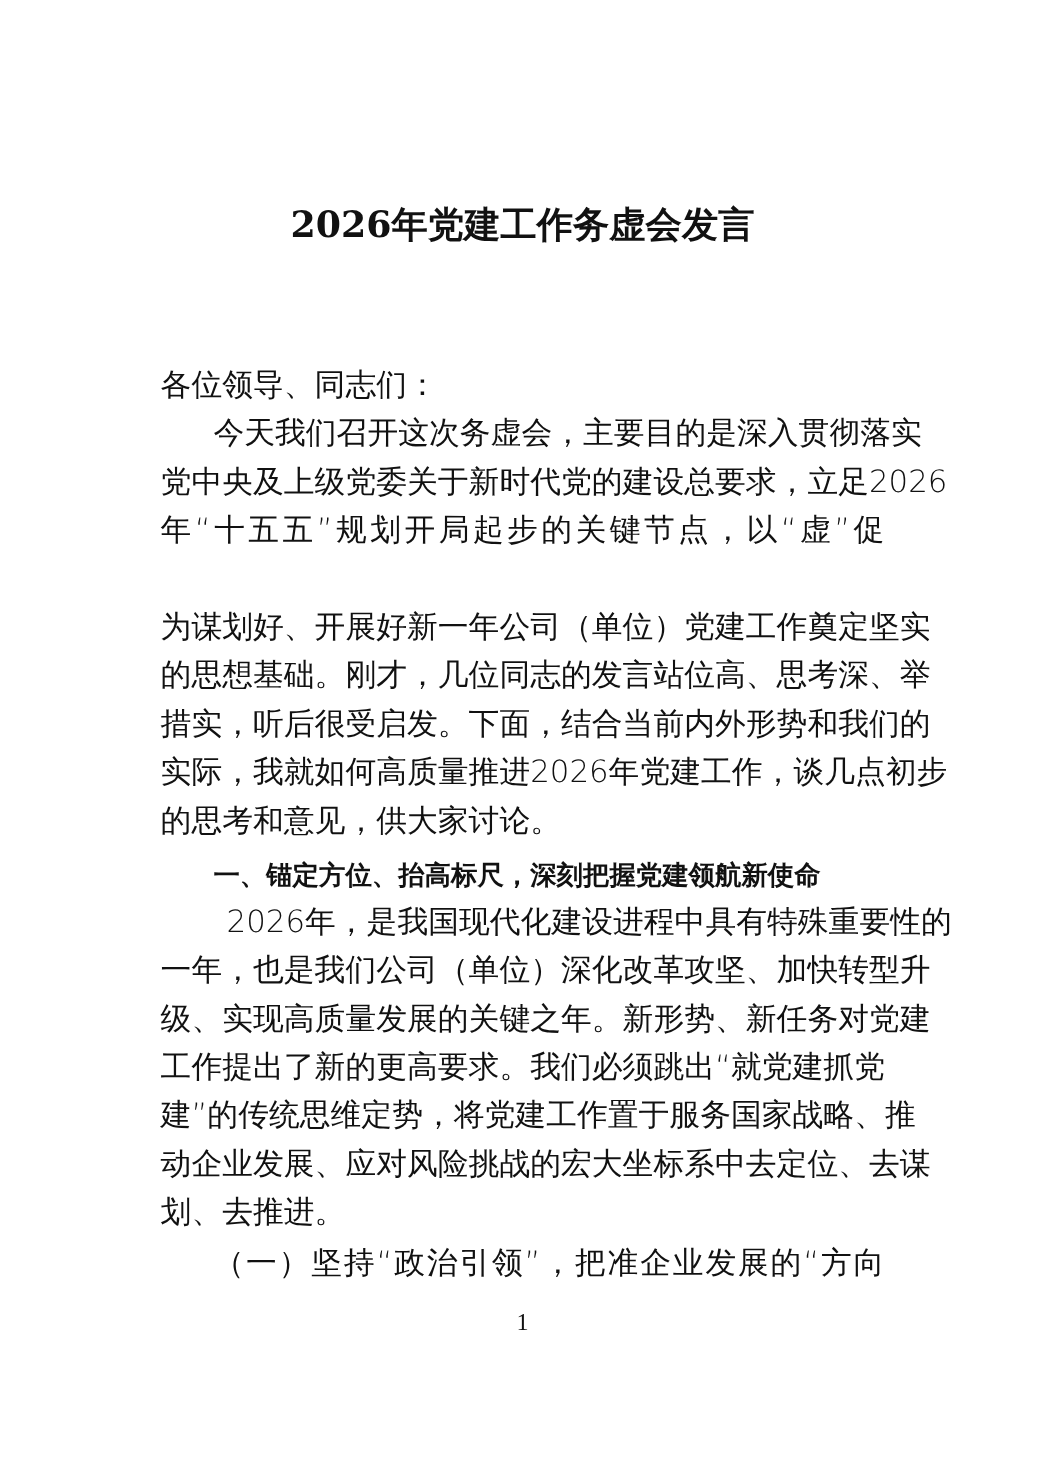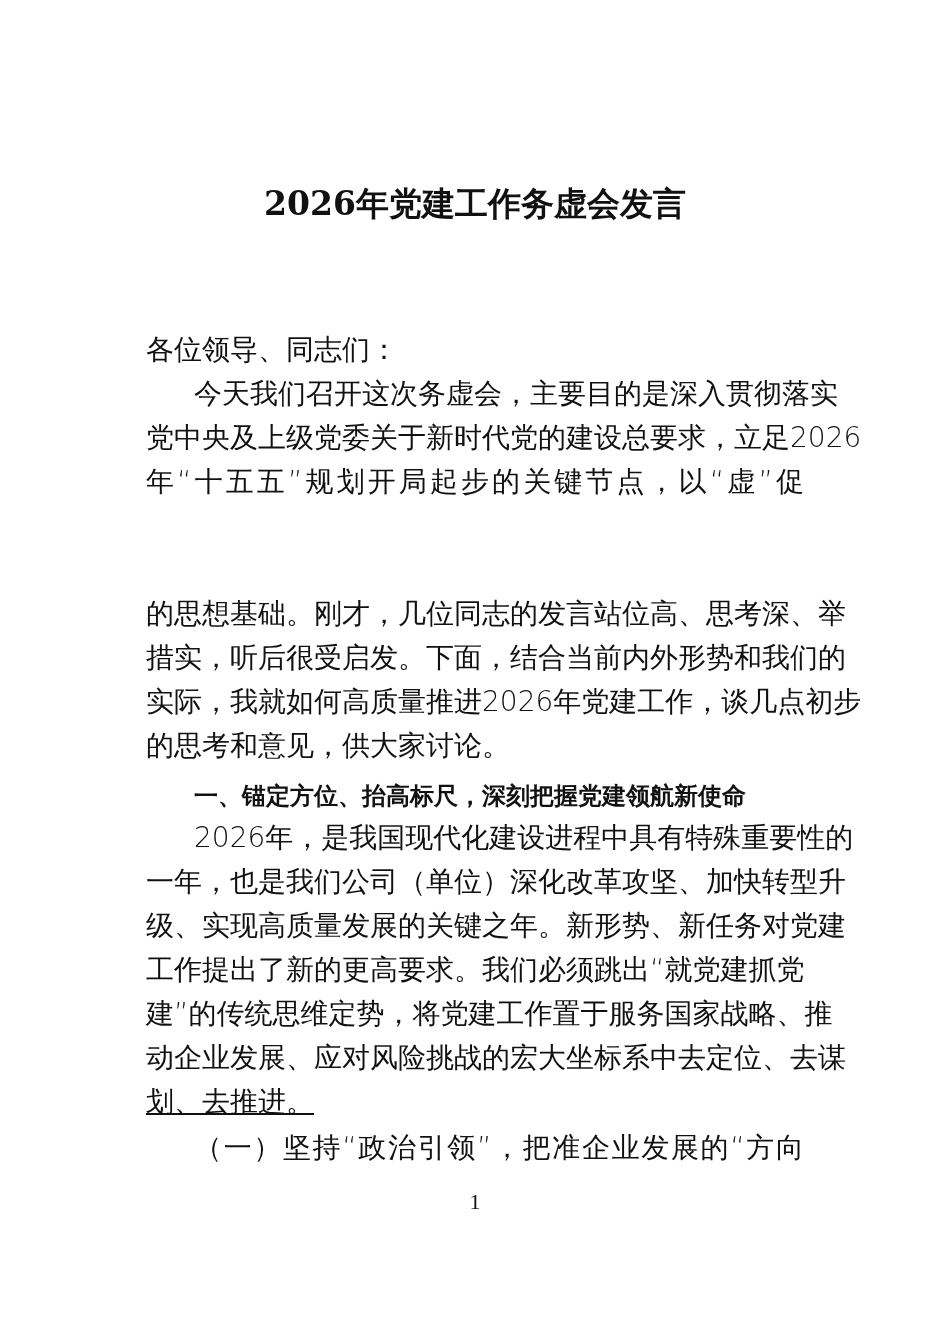--- a/index.html
+++ b/index.html
@@ -23,31 +23,32 @@
 <body>
 
 <div class="page">
   <div class="title">2026年党建工作务虚会发言</div>
 
   <div class="line last" style="top:328px;">各位领导、同志们：</div>
 
   <div class="line indent" style="top:372px;">今天我们召开这次务虚会，主要目的是深入贯彻落实</div>
   <div class="line" style="top:416px;">党中央及上级党委关于新时代党的建设总要求，立足2026</div>
   <div class="line" style="top:460px;">年“十五五”规划开局起步的关键节点，以“虚”促</div>
+  <div class="line" style="top:548px;">为谋划好、开展好新一年公司（单位）党建工作奠定坚实</div>
   <div class="line" style="top:592px;">的思想基础。刚才，几位同志的发言站位高、思考深、举</div>
   <div class="line" style="top:636px;">措实，听后很受启发。下面，结合当前内外形势和我们的</div>
   <div class="line" style="top:680px;">实际，我就如何高质量推进2026年党建工作，谈几点初步</div>
   <div class="line last" style="top:724px;">的思考和意见，供大家讨论。</div>
 
   <div class="heading">一、锚定方位、抬高标尺，深刻把握党建领航新使命</div>
 
-  <div class="line indent" style="top:816px;">2026年，是我国现代化建设进程中具有特殊重要性的</div>
+  <div class="line indent" style="top:816px;margin-left:12px;">2026年，是我国现代化建设进程中具有特殊重要性的</div>
   <div class="line" style="top:860px;">一年，也是我们公司（单位）深化改革攻坚、加快转型升</div>
   <div class="line" style="top:904px;">级、实现高质量发展的关键之年。新形势、新任务对党建</div>
   <div class="line" style="top:992px;">建”的传统思维定势，将党建工作置于服务国家战略、推</div>
   <div class="line" style="top:948px;">工作提出了新的更高要求。我们必须跳出“就党建抓党</div>
   <div class="line" style="top:1036px;">动企业发展、应对风险挑战的宏大坐标系中去定位、去谋</div>
-  <div class="line last" style="top:1080px;text-decoration:underline;">划、去推进。</div>
+  <div class="line last" style="top:1080px;">划、去推进。</div>
 
   <div class="line indent" style="top:1126px;">（一）坚持“政治引领”，把准企业发展的“方向</div>
 
   <div class="page-number">1</div>
 </div>
 
 </body></html>

